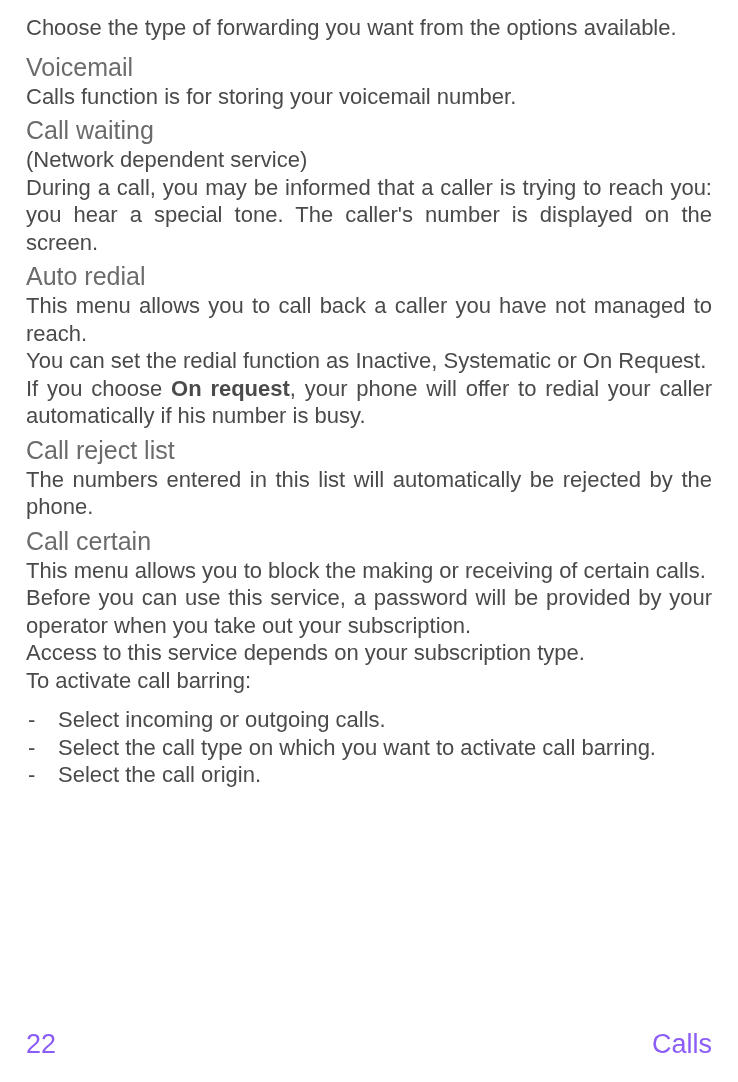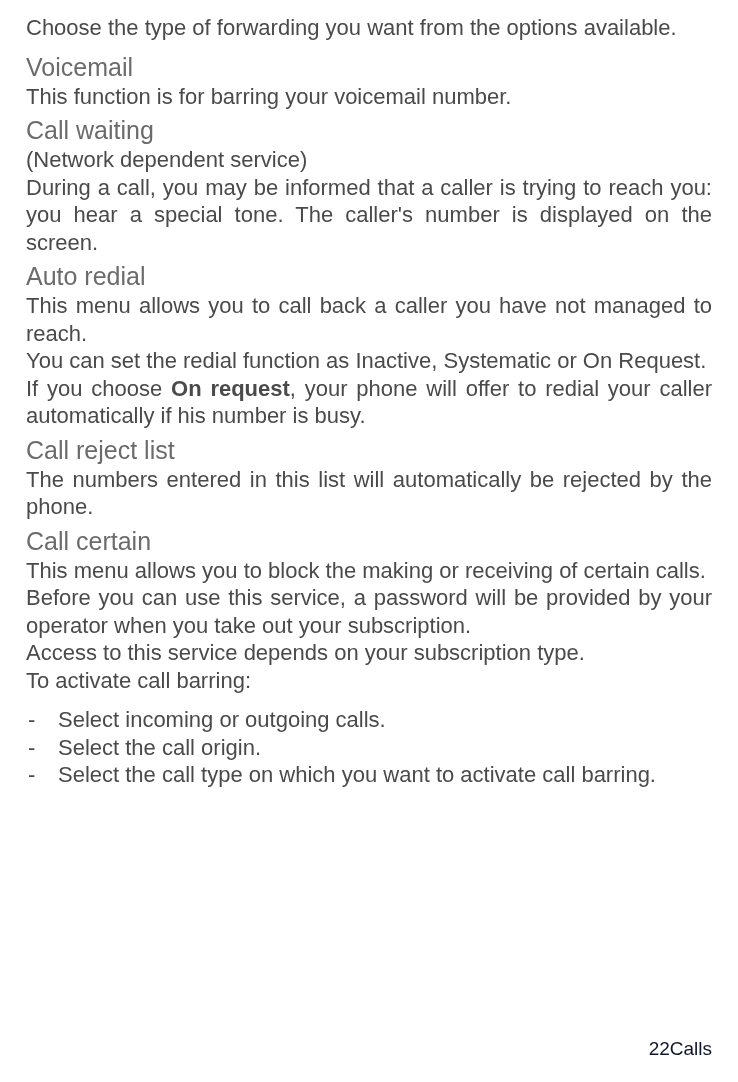--- a/index.html
+++ b/index.html
@@ -55,32 +55,32 @@
       position: absolute;
       left: 2px;
       top: 0;
     }
     .footer {
       position: absolute;
       bottom: 22px;
       left: 26px;
       right: 26px;
       display: flex;
-      justify-content: flex-end;
-      font-size: 19px;
-      color: #0f172a;
+      justify-content: space-between;
+      font-size: 27px;
+      color: #8b5cf6;
     }
   </style>
 </head>
 <body>
 
 <p class="intro">Choose the type of forwarding you want from the options available.</p>
 
 <h2>Voicemail</h2>
-<p>This function is for barring your voicemail number.</p>
+<p>Calls function is for storing your voicemail number.</p>
 
 <h2>Call waiting</h2>
 <p>(Network dependent service)</p>
 <p>During a call, you may be informed that a caller is trying to reach you: you hear a special tone. The caller's number is displayed on the screen.</p>
 
 <h2>Auto redial</h2>
 <p>This menu allows you to call back a caller you have not managed to reach.</p>
 <p>You can set the redial function as Inactive, Systematic or On Request.</p>
 <p>
   <span>If you choose </span><span class="bold-inline">On request</span><span>, your phone will offer to redial your caller automatically if his number is busy.</span>
@@ -89,20 +89,20 @@
 <h2>Call reject list</h2>
 <p>The numbers entered in this list will automatically be rejected by the phone.</p>
 
 <h2>Call certain</h2>
 <p>This menu allows you to block the making or receiving of certain calls.</p>
 <p>Before you can use this service, a password will be provided by your operator when you take out your subscription.</p>
 <p>Access to this service depends on your subscription type.</p>
 <p>To activate call barring:</p>
 <ul>
   <li>Select incoming or outgoing calls.</li>
+  <li>Select the call type on which you want to activate call barring.</li>
   <li>Select the call origin.</li>
-  <li>Select the call type on which you want to activate call barring.</li>
 </ul>
 
 <div class="footer">
   <span>22</span>
   <span>Calls</span>
 </div>
 
 </body></html>

